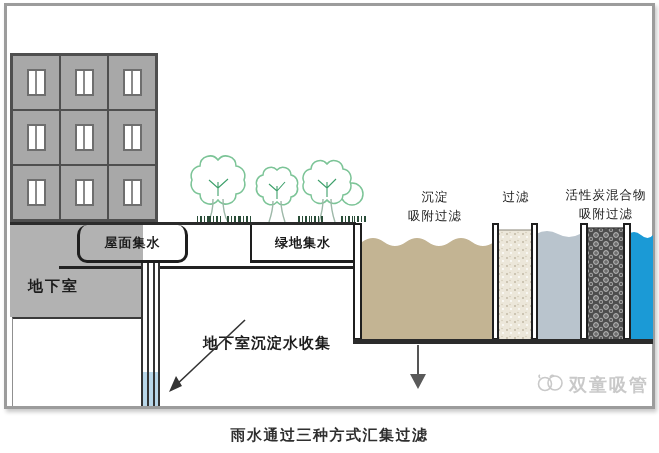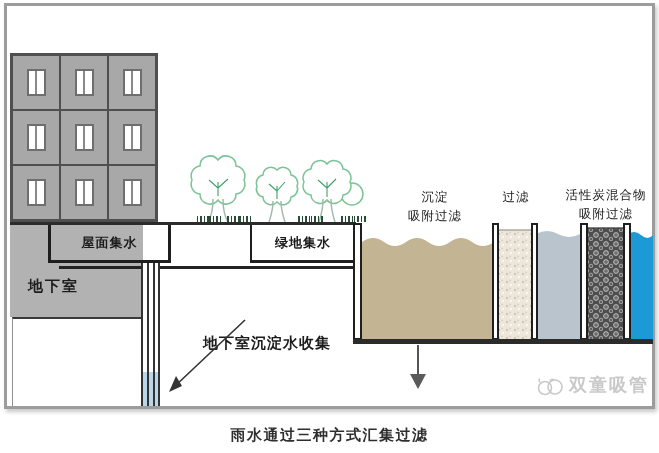--- a/index.html
+++ b/index.html
@@ -25,21 +25,21 @@
   
   #ground-line{left:10px;top:222px;width:346px;height:3px;background:var(--line_dark,#2b2b2b);}
   #underground{left:10px;top:225px;width:133px;height:92px;background:var(--underground_gray,#b2b2b2);}
   #basement-room{left:12px;top:317px;width:129px;height:89px;background:#fff;
                  border-top:2px solid #3a3a3a;border-left:1px solid #909090;box-sizing:border-box;}
 
   
   .cbox{top:225px;height:38px;border:0 solid #1e1e1e;border-width:0 3px 3px 3px;box-sizing:border-box;
         display:flex;align-items:center;justify-content:center;
         font-size:13px;font-weight:bold;color:#1a1a1a;letter-spacing:1px;}
-  #box-roof{left:48px;width:123px;}
+  #box-roof{left:77px;width:111px;border-radius:10px;}
   #box-surface{left:172px;width:71px;border-width:0 2px 3px 2px;}
   #box-green{left:250px;width:106px;border-width:0 2px 3px 2px;}
   #channel-line{left:59px;top:266px;width:294px;height:3px;background:#222;}
 
   
   #pipe{left:141px;top:263px;width:19px;height:143px;background:#fff;
         border-left:2px solid #333;border-right:2px solid #333;box-sizing:border-box;}
   #pipe-water{left:143px;top:372px;width:15px;height:34px;background:var(--pipe_water,#b9d7e9);}
   .pipe-line{top:263px;width:2px;height:143px;background:#333;}
 
@@ -59,21 +59,21 @@
   #lbl-carbon{left:548px;top:186px;width:116px;}
   .pool-lbl span{display:block;}
 
   
   #arrow-down-shaft{left:417px;top:345px;width:2px;height:30px;background:#555;}
   #arrow-down-head{left:410px;top:374px;width:0;height:0;
       border-left:8px solid transparent;border-right:8px solid transparent;
       border-top:15px solid #5a5a5a;}
 
   
-  #watermark{left:536px;top:373px;display:flex;align-items:flex-end;gap:5px;
+  #watermark{left:536px;top:373px;display:flex;align-items:flex-start;gap:5px;
              color:var(--watermark_gray,#c9c9c9);font-size:18px;font-weight:bold;letter-spacing:2px;}
 
   
   #caption{left:0;top:426px;width:659px;text-align:center;
            font-size:15px;font-weight:bold;color:#2f2f2f;letter-spacing:1.5px;}
 </style>
 </head>
 <body>
 
 <div id="page">

